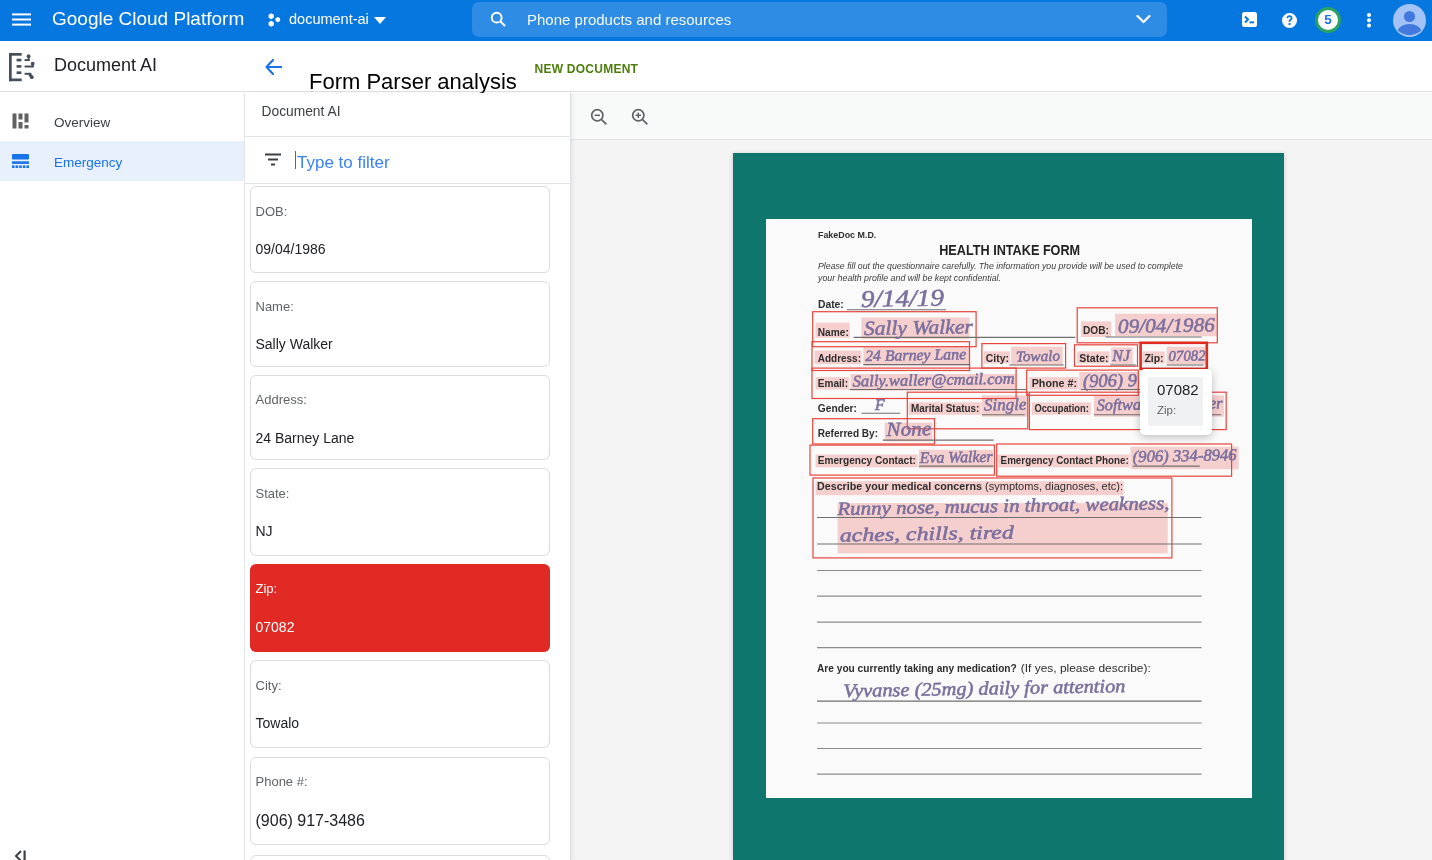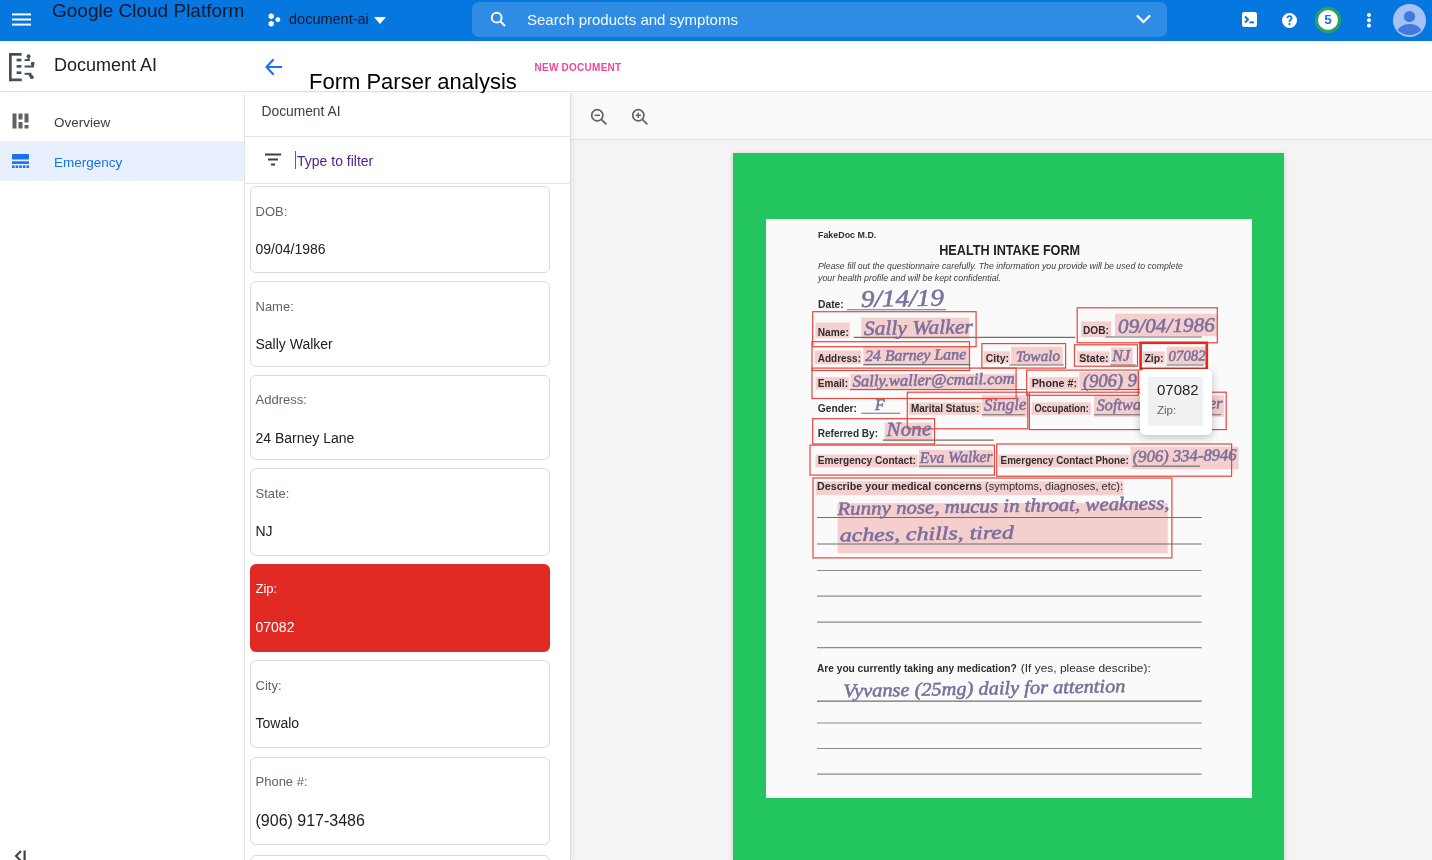--- a/index.html
+++ b/index.html
@@ -6,38 +6,38 @@
  font-family:"Liberation Sans",sans-serif;position:relative}
 .abs{position:absolute}
 </style></head><body>
 
 <div class="abs" style="left:0;top:0;width:1432px;height:41px;background:#0777e0;box-shadow:0 2px 4px rgba(60,64,67,0.18)">
  <svg class="abs" style="left:12px;top:13px" width="20" height="14" viewBox="0 0 20 14">
   <rect x="0" y="0.4" width="19" height="2" fill="#fff"></rect>
       <rect x="0" y="5.5" width="19" height="2" fill="#fff"></rect>
       <rect x="0" y="10.6" width="19" height="2" fill="#fff"></rect>
  </svg>
- <div class="abs" style="left:52px;top:0;font-size:19px;color:#0f172a">Google Cloud Platform</div>
+ <div class="abs" style="left:52px;top:8px;font-size:19px;color:#ffffff">Google Cloud Platform</div>
  <svg class="abs" style="left:266px;top:11px" width="18" height="18" viewBox="0 0 18 18">
   <g fill="#fff">
    <path d="M5.2 2.2 L7.8 3.7 L7.8 6.7 L5.2 8.2 L2.6 6.7 L2.6 3.7 Z"></path>
    <path d="M5.2 9.8 L7.8 11.3 L7.8 14.3 L5.2 15.8 L2.6 14.3 L2.6 11.3 Z"></path>
    <path d="M11.8 6 L14.1 7.3 L14.1 9.9 L11.8 11.2 L9.5 9.9 L9.5 7.3 Z"></path>
   </g>
  </svg>
- <div class="abs" style="left:289px;top:11px;font-size:14.5px;color:#0f172a">document-ai</div>
+ <div class="abs" style="left:289px;top:11px;font-size:14.5px;color:#ffffff">document-ai</div>
  <svg class="abs" style="left:373px;top:17px" width="14" height="8" viewBox="0 0 14 8">
       <path d="M1 0 L13 0 L7 7 Z" fill="#fff"></path>
     </svg>
  <div class="abs" style="left:471.5px;top:1.5px;width:695px;height:35px;background:rgba(255,255,255,0.16);border-radius:7px"></div>
  <svg class="abs" style="left:489.5px;top:10.5px" width="18" height="18" viewBox="0 0 18 18">
   <circle cx="6.7" cy="6.7" r="4.9" fill="none" stroke="#fff" stroke-width="2"></circle>
   <line x1="10.5" y1="10.5" x2="15" y2="15" stroke="#fff" stroke-width="2"></line>
  </svg>
- <div class="abs" style="left:527px;top:11px;font-size:15px;color:rgba(255,255,255,0.95)">Search products and symptoms</div>
+ <div class="abs" style="left:527px;top:11px;font-size:15px;color:rgba(255,255,255,0.95)">Phone products and resources</div>
  <svg class="abs" style="left:1136px;top:15px" width="15" height="9" viewBox="0 0 15 9">
       <path d="M1.5 1 L7.5 7 L13.5 1" fill="none" stroke="#fff" stroke-width="2.2" stroke-linecap="round"></path>
     </svg>
  <svg class="abs" style="left:1242px;top:12px" width="15" height="15" viewBox="0 0 15 15">
   <rect x="0" y="0" width="15" height="15" rx="2.5" fill="#fff"></rect>
   <path d="M3 4.5 L6 7.5 L3 10.5" fill="none" stroke="#0777e0" stroke-width="2" stroke-linejoin="round"></path>
   <rect x="7.5" y="9.4" width="4.5" height="1.9" fill="#0777e0"></rect>
  </svg>
  <svg class="abs" style="left:1282px;top:12.5px" width="15" height="15" viewBox="0 0 24 24">
   <path fill="#fff" d="M12 0 A12 12 0 1 0 12 24 A12 12 0 1 0 12 0 M12 3.5 c2.9 0 4.8 1.9 4.8 4.3 c0 1.7-0.9 2.7-2 3.6 c-1 0.8-1.4 1.3-1.4 2.4 l-2.9 0 c0-1.9 0.7-2.8 1.8-3.7 c0.9-0.8 1.5-1.3 1.5-2.2 c0-1-0.7-1.6-1.8-1.6 c-1.1 0-1.9 0.8-2 1.9 l-2.9-0.4 c0.3-2.4 2.2-4.3 4.9-4.3 M10.5 16 l3 0 l0 3 l-3 0 Z"></path>
@@ -74,21 +74,21 @@
    <rect x="15.6" y="19.8" width="6.8" height="2"></rect>
    <path d="M20.9 19.8 L24 23.2 L21.7 25.3 L19.2 21.8 Z"></path>
    <circle cx="22.8" cy="24.2" r="1.9"></circle>
   </g>
  </svg>
  <div class="abs" style="left:54px;top:14px;font-size:18px;color:#202124">Document AI</div>
  <svg class="abs" style="left:265px;top:18px" width="17" height="16" viewBox="0 0 17 16">
   <path d="M8 1 L1.5 8 L8 15 M1.5 8 L16.5 8" fill="none" stroke="#1a73e8" stroke-width="2.1" stroke-linecap="round" stroke-linejoin="round"></path>
  </svg>
  <div class="abs" style="left:309px;top:28px;font-size:22px;color:#000000">Form Parser analysis</div>
- <div class="abs" style="left:534.5px;top:21px;font-size:10px;font-weight:700;color:#ec4899;letter-spacing:0.25px">NEW DOCUMENT</div>
+ <div class="abs" style="left:534.5px;top:21px;font-size:12px;font-weight:700;color:#4d7c0f;letter-spacing:0.25px">NEW DOCUMENT</div>
 </div>
 
 <div class="abs" style="left:0;top:93px;width:244px;height:632px;background:#fff">
  <div class="abs" style="left:0;top:48px;width:244px;height:40px;background:#e8f0fe"></div>
  <svg class="abs" style="left:12px;top:20px" width="17" height="16" viewBox="0 0 17 16">
   <g fill="#616161">
    <rect x="0.5" y="0.5" width="4" height="15"></rect>
    <rect x="6.5" y="0.5" width="4" height="6"></rect>
    <rect x="6.5" y="9" width="4" height="6.5"></rect>
    <rect x="12.5" y="0.5" width="4" height="9"></rect>
@@ -123,21 +123,21 @@
  <line x1="11.6" y1="11.6" x2="16.4" y2="16.4" stroke="#5f6368" stroke-width="1.7"></line>
  <line x1="4.6" y1="7.3" x2="10" y2="7.3" stroke="#5f6368" stroke-width="1.5"></line>
 </svg>
 <svg class="abs" style="left:631px;top:108px" width="18" height="18" viewBox="0 0 18 18">
  <circle cx="7.3" cy="7.3" r="5.6" fill="none" stroke="#5f6368" stroke-width="1.7"></circle>
  <line x1="11.6" y1="11.6" x2="16.4" y2="16.4" stroke="#5f6368" stroke-width="1.7"></line>
  <line x1="4.6" y1="7.3" x2="10" y2="7.3" stroke="#5f6368" stroke-width="1.5"></line>
  <line x1="7.3" y1="4.6" x2="7.3" y2="10" stroke="#5f6368" stroke-width="1.5"></line>
 </svg>
 
-<div class="abs" style="left:732.8px;top:152.7px;width:551.5px;height:707.3px;background:#22c55e;box-shadow:0 1px 5px rgba(0,0,0,0.18)">
+<div class="abs" style="left:732.8px;top:152.7px;width:551.5px;height:707.3px;background:#0f766e;box-shadow:0 1px 5px rgba(0,0,0,0.18)">
 <svg width="551.5" height="707.3" viewBox="0 0 551.5 707.3" font-family="Liberation Sans">
 <rect x="33" y="66" width="486" height="579" fill="#fafafa"></rect>
       <text x="85" y="85" font-size="9.5" font-weight="bold" fill="#2d2d2d" textLength="58.3" lengthAdjust="spacingAndGlyphs">FakeDoc M.D.</text>
       <text x="276.7" y="102.5" font-size="13.8" font-weight="bold" fill="#222" text-anchor="middle" textLength="141" lengthAdjust="spacingAndGlyphs">HEALTH INTAKE FORM</text>
       <text x="85" y="116.5" font-size="9.2" font-weight="normal" fill="#3d3d3d" font-style="italic" textLength="365" lengthAdjust="spacingAndGlyphs">Please fill out the questionnaire carefully. The information you provide will be used to complete</text>
       <text x="85" y="128.2" font-size="9.2" font-weight="normal" fill="#3d3d3d" font-style="italic" textLength="183" lengthAdjust="spacingAndGlyphs">your health profile and will be kept confidential.</text>
       <text x="85" y="155.3" font-size="10.2" font-weight="bold" fill="#2d2d2d" textLength="25.8" lengthAdjust="spacingAndGlyphs">Date:</text>
       <line x1="114" y1="156.8" x2="213" y2="156.8" stroke="#6f6f6f" stroke-width="1.1"></line>
       <text x="128" y="154" font-size="24" font-style="italic" font-family="Liberation Serif" fill="#7b6f9d" stroke="#7b6f9d" stroke-width="0.55" transform="rotate(-1 128 154)" textLength="83" lengthAdjust="spacingAndGlyphs">9/14/19</text>
       <rect x="79.7" y="158.7" width="163.4" height="35" fill="none" stroke="#e8453c" stroke-width="1.2"></rect>
@@ -251,21 +251,21 @@
 
 <div class="abs" style="left:245px;top:93px;width:326px;height:767px;background:#fff;border-right:1px solid #dcdde0;box-shadow:2px 0 4px rgba(0,0,0,0.06)"></div>
 <div class="abs" style="left:261.5px;top:104px;font-size:13.8px;color:#3c4043">Document AI</div>
 <div class="abs" style="left:245px;top:135.5px;width:326px;height:1px;background:#e3e4e6"></div>
 <svg class="abs" style="left:265px;top:153px" width="17" height="13" viewBox="0 0 17 13">
  <rect x="0" y="0.5" width="16" height="2" fill="#3c4043"></rect>
  <rect x="3" y="5.5" width="10" height="2" fill="#3c4043"></rect>
  <rect x="6" y="10.5" width="4" height="2" fill="#3c4043"></rect>
 </svg>
 <div class="abs" style="left:294.5px;top:151px;width:1px;height:18px;background:#5f6368"></div>
-<div class="abs" style="left:297px;top:152.5px;font-size:14px;color:#4c1d95">Type to filter</div>
+<div class="abs" style="left:297px;top:152.5px;font-size:17px;color:#3b82f6">Type to filter</div>
 <div class="abs" style="left:245px;top:183px;width:326px;height:1px;background:#e3e4e6"></div>
 <div class="abs" style="left:249.5px;top:186px;width:300.5px;height:87px;background:#fff;border:1px solid #dadce0;border-radius:6px"></div>
 <div class="abs" style="left:255.5px;top:203.5px;font-size:13px;color:#5f6368">DOB:</div>
 <div class="abs" style="left:255.5px;top:241px;font-size:14px;color:#202124">09/04/1986</div>
 <div class="abs" style="left:249.5px;top:281px;width:300.5px;height:85.5px;background:#fff;border:1px solid #dadce0;border-radius:6px"></div>
 <div class="abs" style="left:255.5px;top:298.5px;font-size:13px;color:#5f6368">Name:</div>
 <div class="abs" style="left:255.5px;top:336px;font-size:14px;color:#202124">Sally Walker</div>
 <div class="abs" style="left:249.5px;top:374.5px;width:300.5px;height:85.5px;background:#fff;border:1px solid #dadce0;border-radius:6px"></div>
 <div class="abs" style="left:255.5px;top:392.0px;font-size:13px;color:#5f6368">Address:</div>
 <div class="abs" style="left:255.5px;top:429.5px;font-size:14px;color:#202124">24 Barney Lane</div>

